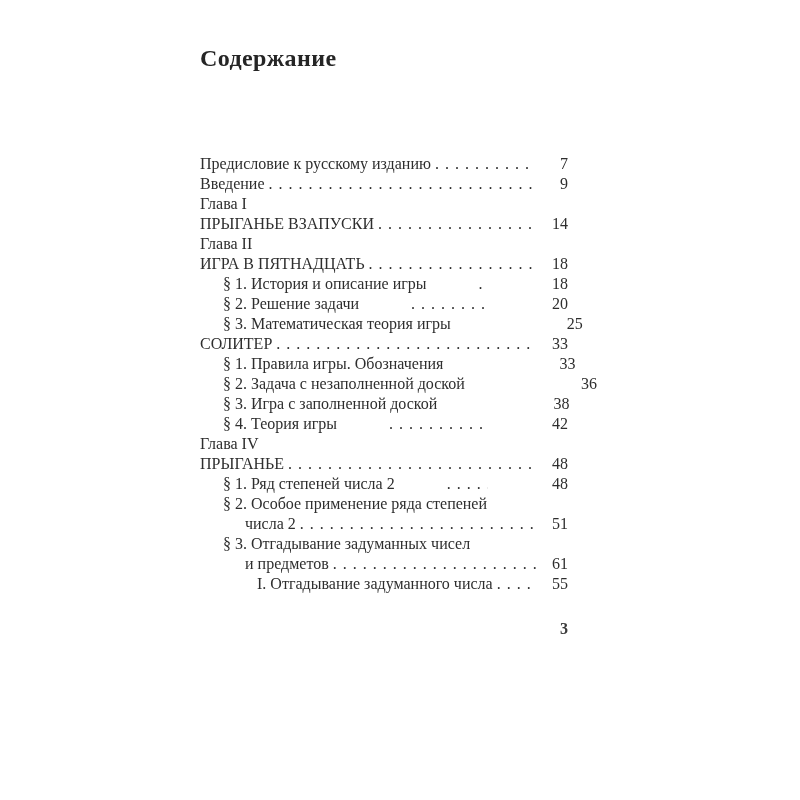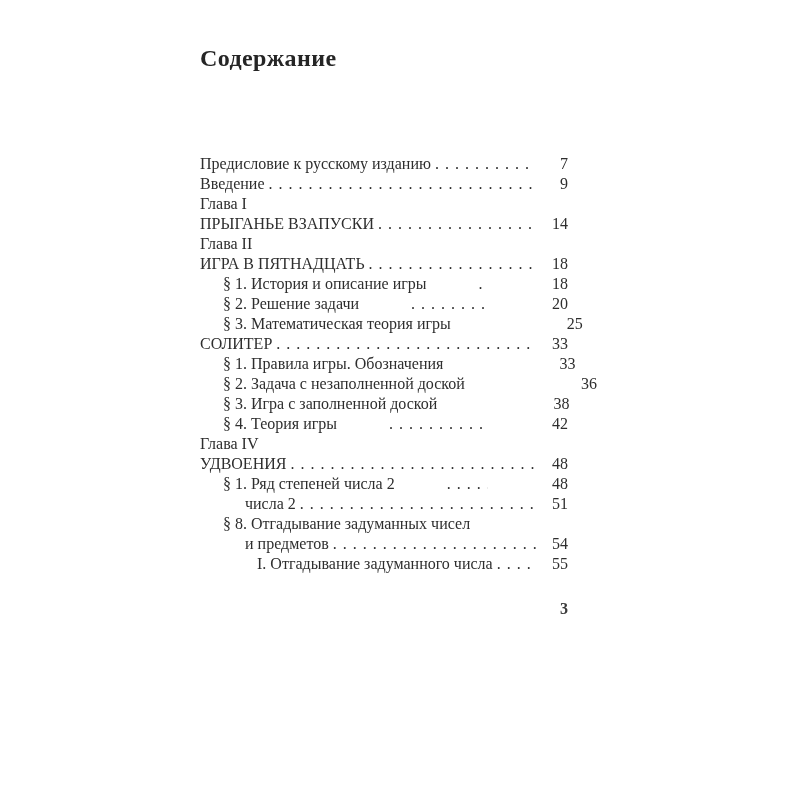--- a/index.html
+++ b/index.html
@@ -144,41 +144,44 @@
         </div>
         <div class="row indent-1">
           <span class="label">§ 4. Теория игры</span>
           <span class="leader"></span>
           <span class="page-num">42</span>
         </div>
         <div class="row chapter">
           <span class="label">Глава IV</span>
         </div>
         <div class="row">
-          <span class="label">УДВОЕНИЯ</span>
+          <span class="label">ПРЫГАНЬЕ</span>
           <span class="leader"></span>
           <span class="page-num">48</span>
         </div>
         <div class="row indent-1">
           <span class="label">§ 1. Ряд степеней числа 2</span>
           <span class="leader"></span>
           <span class="page-num">48</span>
         </div>
+        <div class="row indent-1">
+          <span class="label">§ 2. Особое применение ряда степеней</span>
+        </div>
         <div class="row indent-2">
           <span class="label">числа 2</span>
           <span class="leader"></span>
           <span class="page-num">51</span>
         </div>
         <div class="row indent-1">
-          <span class="label">§ 8. Отгадывание задуманных чисел</span>
+          <span class="label">§ 3. Отгадывание задуманных чисел</span>
         </div>
         <div class="row indent-2">
           <span class="label">и предметов</span>
           <span class="leader"></span>
-          <span class="page-num">54</span>
+          <span class="page-num">61</span>
         </div>
         <div class="row indent-3">
           <span class="label">I. Отгадывание задуманного числа</span>
           <span class="leader"></span>
           <span class="page-num">55</span>
         </div>
       </div>
 
     <div class="footer-page">3</div>
   </div>

